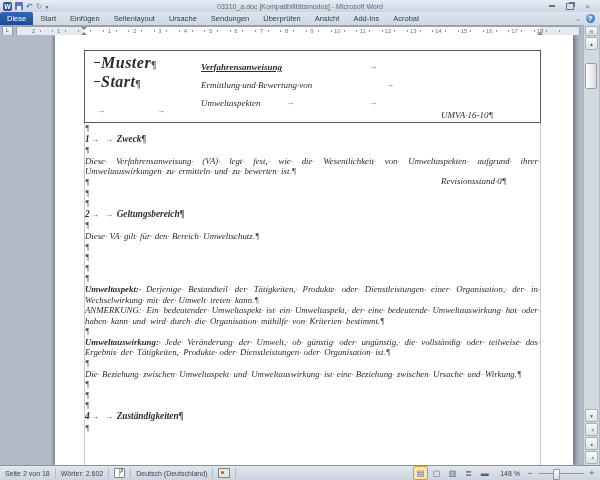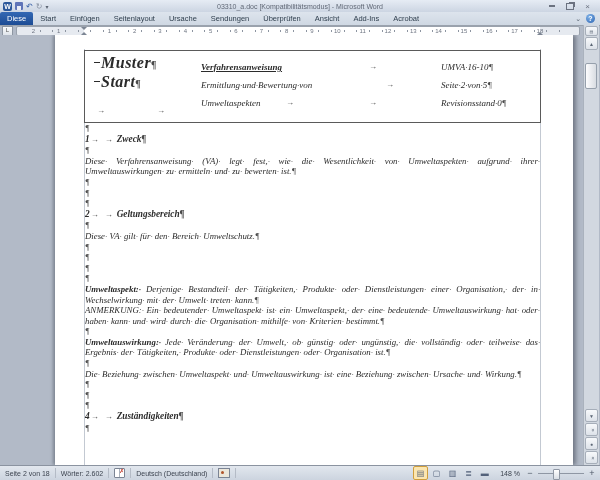--- a/index.html
+++ b/index.html
@@ -64,21 +64,21 @@
   .logo .mk{font-size:10px;font-weight:bold;}
   .logo-tabs{position:absolute;left:12px;top:55px;font-size:8px;color:#555;}
   .logo-tabs .mk:last-child{margin-left:52px;}
   .hmid{position:absolute;left:116px;top:7px;width:238px;font-size:9px;line-height:18px;}
   .hrow{position:relative;height:18px;white-space:nowrap;}
   .hrow .title{font-size:9px;}
   .hrow.r1 .title{font-weight:bold;text-decoration:underline;}
   .harrow{position:absolute;font-size:8px;color:#555;top:0;}
   .r1 .a1{left:168px;} .r2 .a1{left:185px;} .r3 .a1{left:85px;} .r3 .a2{left:168px;}
   .hright{position:absolute;left:356px;top:7px;width:96px;font-size:9px;line-height:18px;white-space:nowrap;}
-  .hright div{height:18px;}
+  .hright div{height:18px;margin-top:48px;}
 
   .bodytext{position:absolute;left:85px;top:88px;width:455px;
     font-family:"Liberation Serif",serif;font-size:8.8px;line-height:10.6px;color:#2b2b2b;}
   .para{min-height:10.6px;}
   .para.just{text-align:justify;}
   .mk{color:#4a4a4a;}
   .w::after{content:"·";color:#555;}
   .wl::after{content:"";}
   .hpar{font-weight:bold;font-size:9.3px;}
   .hpar .hm{margin:0 6px 0 1px;font-weight:normal;font-size:8px;}
@@ -253,21 +253,20 @@
         <span class="harrow a1 mk">→</span>
       </div>
       <div class="hrow r3">
         <span class="title dots">Umweltaspekten</span>
         <span class="harrow a1 mk">→</span>
         <span class="harrow a2 mk">→</span>
       </div>
     </div>
     <div class="hright">
       <div><span class="dots">UMVA·16-10</span><span class="mk">¶</span></div>
-      <div><span class="dots">Seite·2·von·5</span><span class="mk">¶</span></div>
       <div><span class="dots">Revisionsstand·0</span><span class="mk">¶</span></div>
     </div>
   </div>
 
   <div class="bodytext" id="bodytext">
       <div class="para"><span class="mk">¶</span></div>
       <div class="para hpar"><b>1</b><span class="mk hm">→</span><span class="mk hm2">→</span><b>Zweck</b><span class="mk">¶</span></div>
       <div class="para"><span class="mk">¶</span></div>
       <div class="para just"><span class="w">Diese</span> <span class="w">Verfahrensanweisung</span> <span class="w">(VA)</span> <span class="w">legt</span> <span class="w">fest,</span> <span class="w">wie</span> <span class="w">die</span> <span class="w">Wesentlichkeit</span> <span class="w">von</span> <span class="w">Umweltaspekten</span> <span class="w">aufgrund</span> <span class="w">ihrer</span> <span class="w">Umweltauswirkungen</span> <span class="w">zu</span> <span class="w">ermitteln</span> <span class="w">und</span> <span class="w">zu</span> <span class="w">bewerten</span> <span class="w wl">ist.</span><span class="mk">¶</span></div>
       <div class="para"><span class="mk">¶</span></div>

